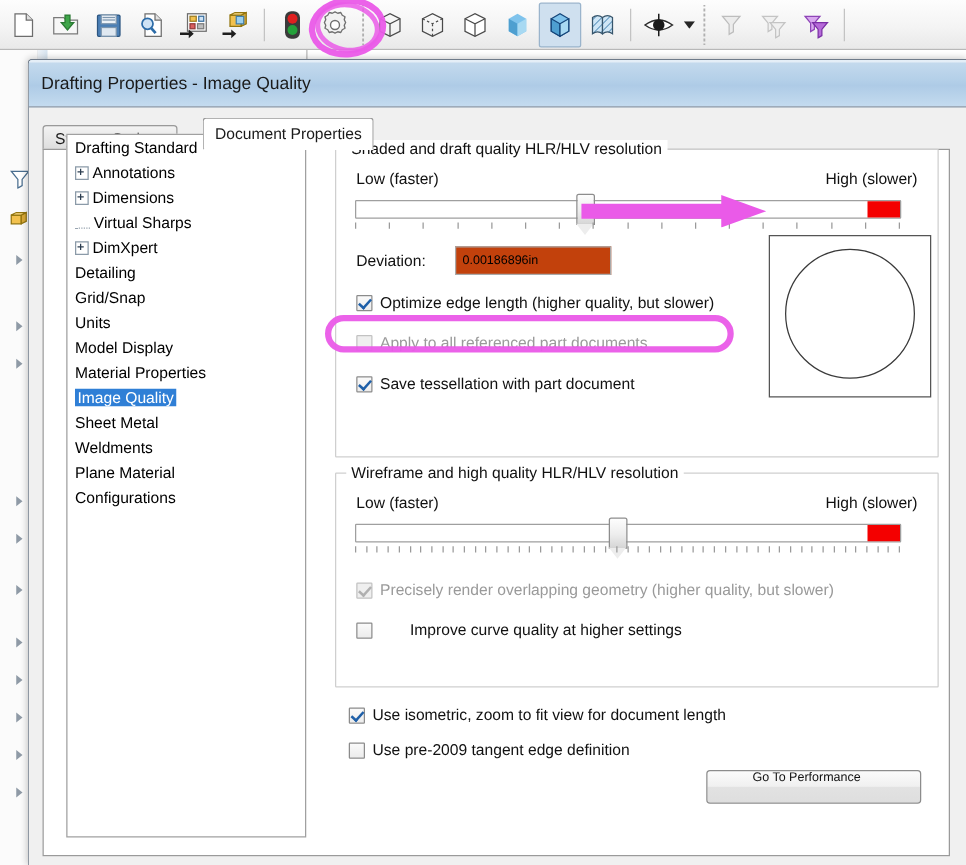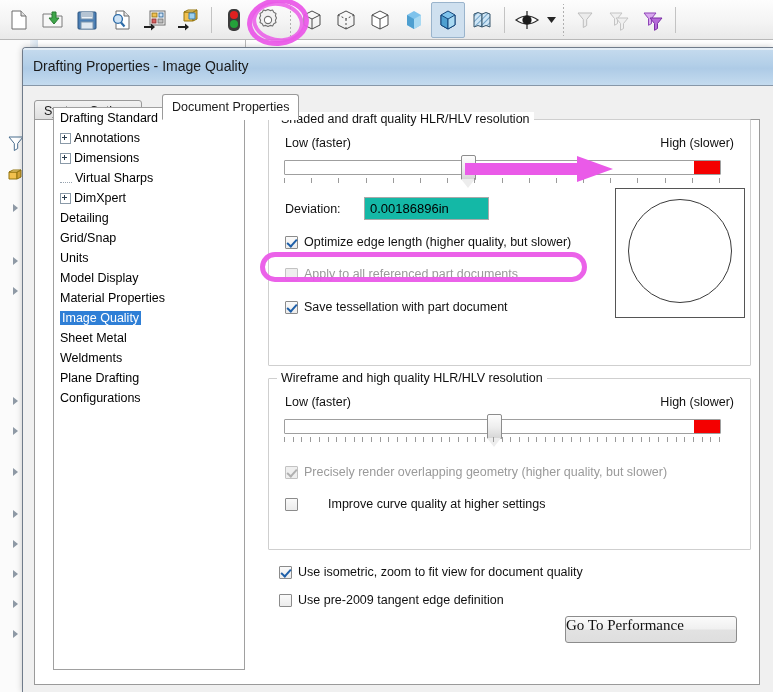--- a/index.html
+++ b/index.html
@@ -310,24 +310,24 @@
   }
 
   
   .field-label {
     position: absolute;
     font-size: 12.5px;
     color: #111;
   }
   .text-input {
     position: absolute;
-    background: #14b8a6;
+    background: #c2410c;
     border: 1px solid #a9a9a9;
     box-sizing: border-box;
-    font-size: 13px;
+    font-size: 10px;
     font-family: "Liberation Sans", sans-serif;
     color: #000;
     padding: 2px 5px;
     outline: none;
   }
 
   
   .cb-row {
     position: absolute;
     display: flex;
@@ -377,25 +377,26 @@
     border-radius: 50%;
     box-sizing: border-box;
   }
 
   
   .dlg-button {
     position: absolute;
     background: linear-gradient(to bottom,#fbfbfb 0%,#f0f0f0 48%,#e2e2e2 52%,#dedede 100%);
     border: 1px solid #8c8c8c;
     border-radius: 3px;
-    font-size: 15px;
-    font-family: Liberation Serif, serif;
+    font-size: 10px;
+    font-family: Liberation Sans, sans-serif;
     color: #111;
     cursor: default;
     box-sizing: border-box;
+    padding-left: 36px;
   }
 
   
   .annot {
     position: absolute;
     pointer-events: none;
     z-index: 50;
   }
   #annot-gear-circle {
     left: 247px; top: -2px;
@@ -679,21 +680,21 @@
       <div class="tree-row selected">
         <span class="tree-label">Image Quality</span>
       </div>
       <div class="tree-row">
         <span class="tree-label">Sheet Metal</span>
       </div>
       <div class="tree-row">
         <span class="tree-label">Weldments</span>
       </div>
       <div class="tree-row">
-        <span class="tree-label">Plane Drafting</span>
+        <span class="tree-label">Plane Material</span>
       </div>
       <div class="tree-row">
         <span class="tree-label">Configurations</span>
       </div>
     </div>
 
   <div id="content">
 
     <div class="groupbox" id="group-shaded" style="left:5px; top:12px; width:483px; height:247px;">
       <div class="group-title">Shaded and draft quality HLR/HLV resolution</div>
@@ -818,21 +819,21 @@
       </div>
 
       <div class="cb-row" style="left:16px; top:118px;gap:24px;">
         <span class="cb"></span>
         <span>Improve curve quality at higher settings</span>
       </div>
     </div>
 
     <div class="cb-row" style="left:16px; top:458px;">
       <span class="cb checked"></span>
-      <span>Use isometric, zoom to fit view for document quality</span>
+      <span>Use isometric, zoom to fit view for document length</span>
     </div>
 
     <div class="cb-row" style="left:16px; top:486px;">
       <span class="cb"></span>
       <span>Use pre-2009 tangent edge definition</span>
     </div>
 
     <div class="dlg-button" id="go-to-performance" style="left:302px; top:509px; width:172px; height:27px;">Go To Performance</div>
   </div>
 </div>

